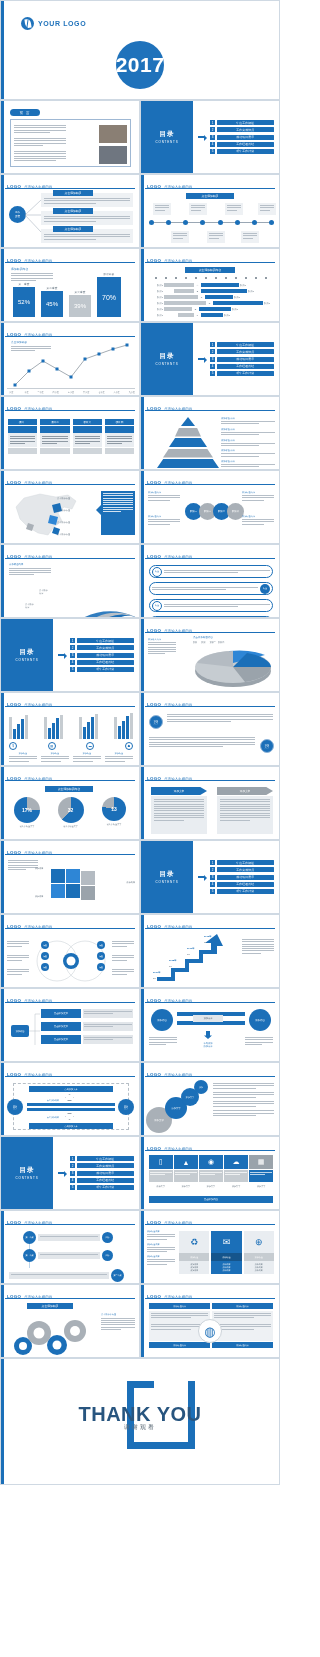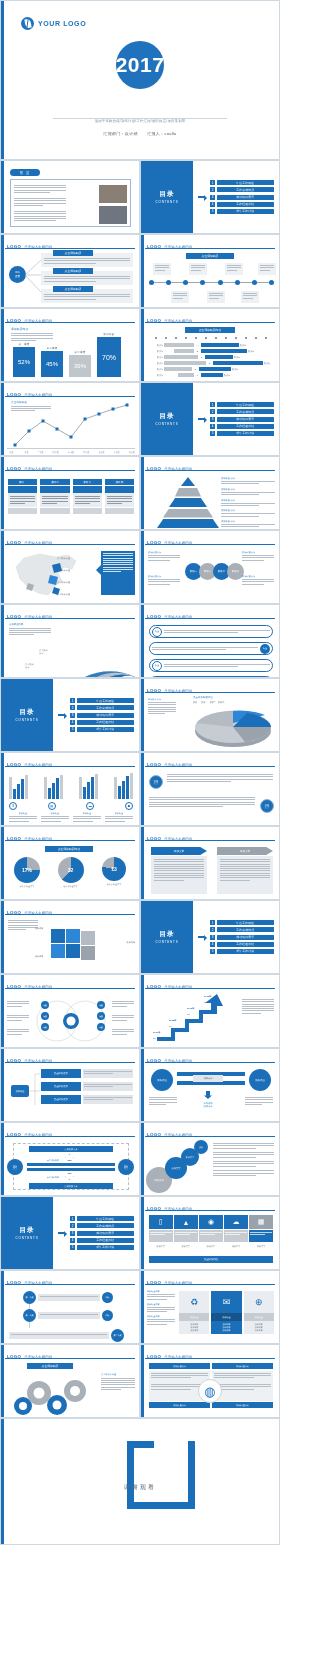--- a/index.html
+++ b/index.html
@@ -21,21 +21,21 @@
   .shdr .tt { font-size:3.5px; color:#1b6fb8; margin-left:3px; }
   .shdr-line { position:absolute; left:4px; right:4px; top:13px; height:0.7px; background:#1b6fb8; }
   .shdr-row { display:flex; align-items:flex-end; }
   .lines { display:flex; flex-direction:column; gap:1.3px; }
   .lines i { display:block; height:1px; background:#b6bfc8; }
   .lines.dk i { background:#8f9aa4; }
   .lines.wh i { background:rgba(255,255,255,.8); }
   .cap { font-size:2.6px; color:#5a6a78; letter-spacing:.1px; }
   .bluebar { background:#1b6fb8; color:#fff; }
   
-  #title-slide { height:160px; border:0.5px solid #cfd9e3; position:relative; background:#fff;padding-left:7px; }
+  #title-slide { height:100px; border:0.5px solid #cfd9e3; position:relative; background:#fff;padding-left:7px; }
   #title-slide .accent { position:absolute; left:0; top:0; bottom:0; width:3px; background:#1b6fb8; }
   .logo-wrap { position:absolute; left:20px; top:16px; display:flex; align-items:center; gap:4px; }
   .logo-mark { width:13px; height:13px; border-radius:50%; background:#1f72bb; position:relative; }
   .logo-mark:after{ content:""; position:absolute; left:3.5px; top:2px; width:6px; height:9px;
     background:#fff; border-radius:0 60% 0 60%; transform:rotate(-8deg); }
   .logo-mark:before{ content:""; position:absolute; left:6px; top:2px; width:1px; height:9px;
     background:#1f72bb; z-index:2; transform:rotate(8deg); }
   .logo-text { font-size:7px; font-weight:bold; color:#1f72bb; letter-spacing:.6px; }
   .year-circle { position:absolute; left:50%; top:40px; transform:translateX(-50%);
      width:48px; height:48px; border-radius:50%; background:#1f72bb;
@@ -1671,16 +1671,17 @@
             </div>
         </div>
       </div>
       <div class="circ cenfx" style="position:absolute;left:50%;top:34px;transform:translateX(-50%);width:24px;height:24px;background:#fff;border:0.6px solid #cdd4da;font-size:13px;color:#1b6fb8;">◍</div>
     </div>
   </div>
 
   <div id="thanks">
     <div class="accent"></div>
     <div class="tk-br"></div>
+    <div class="tk-txt">THANK YOU</div>
     <div class="tk-sub">谢谢观看</div>
   </div>
 
 </div>
 
 </body></html>

